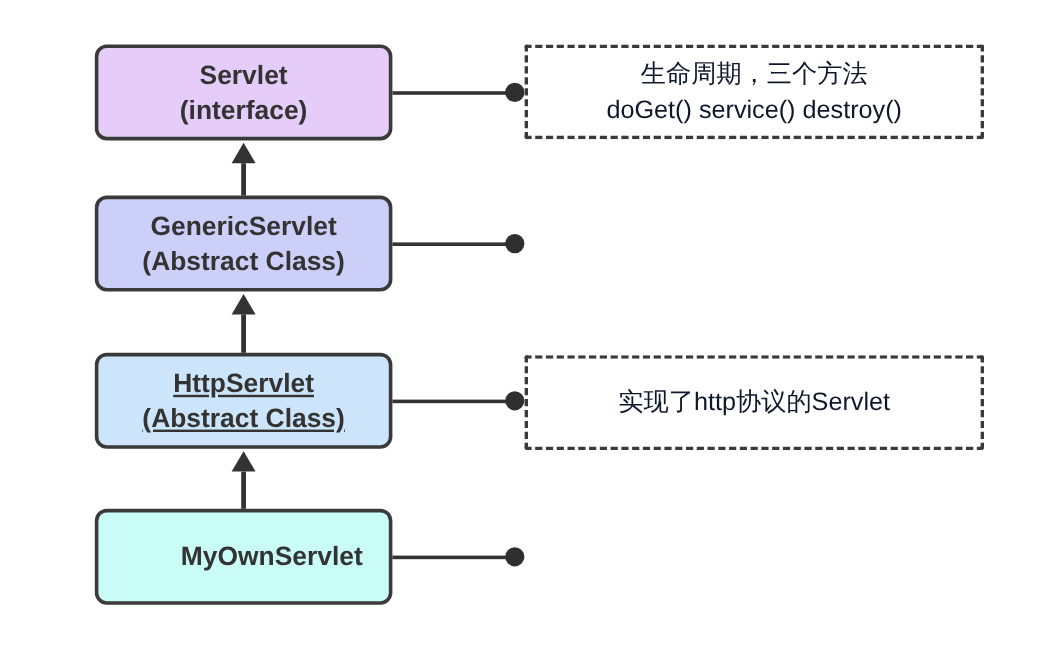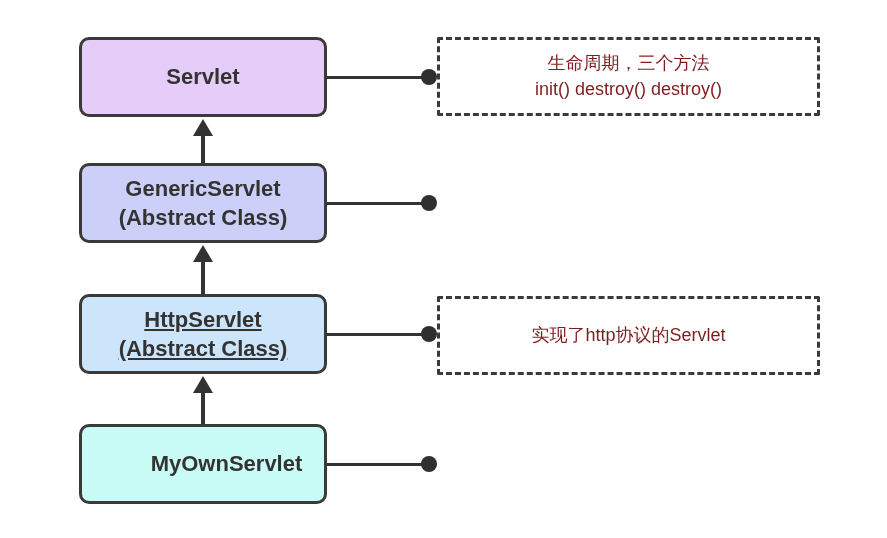--- a/index.html
+++ b/index.html
@@ -102,37 +102,38 @@
     border: 3px dashed #3a3a3a;
     border-radius: 2px;
     display: flex;
     flex-direction: column;
     align-items: center;
     justify-content: center;
     text-align: center;
     line-height: 1.4;
   }
   .note-box .note-line {
-    font-size: 18px;
+    font-size: 21px;
     font-weight: 400;
-    color: #7f1d1d;
+    color: #0f172a;
     white-space: nowrap;
   }
   .note-1 { top: 37px; }
   .note-2 { top: 163px; }
   .note-3 { top: 296px; }
   .note-4 { top: 424px; }
 </style>
 </head>
 <body>
 
 <div class="canvas">
 
   <div class="class-box box-1" style="background-color: rgb(229, 204, 249);">
     <div class="title">Servlet</div>
+    <div class="subtitle">(interface)</div>
   </div>
   <div class="class-box box-2" style="background-color: rgb(204, 208, 248); text-align: right;">
     <div class="title">GenericServlet</div>
     <div class="subtitle">(Abstract Class)</div>
   </div>
   <div class="class-box box-3" style="background-color: rgb(204, 229, 250);">
     <div class="title">HttpServlet</div>
     <div class="subtitle">(Abstract Class)</div>
   </div>
   <div class="class-box box-4" style="background-color: rgb(201, 251, 247);">
@@ -156,19 +157,19 @@
   <div class="connector conn-2"></div>
   <div class="connector conn-3"></div>
   <div class="connector conn-4"></div>
   <div class="dot dot-1"></div>
   <div class="dot dot-2"></div>
   <div class="dot dot-3"></div>
   <div class="dot dot-4"></div>
 
   <div class="note-box note-1">
     <div class="note-line">生命周期，三个方法</div>
-    <div class="note-line">init() destroy() destroy()</div>
+    <div class="note-line">doGet() service() destroy()</div>
   </div>
   <div class="note-box note-3">
     <div class="note-line">实现了http协议的Servlet</div>
   </div>
 
 </div>
 
 </body></html>

